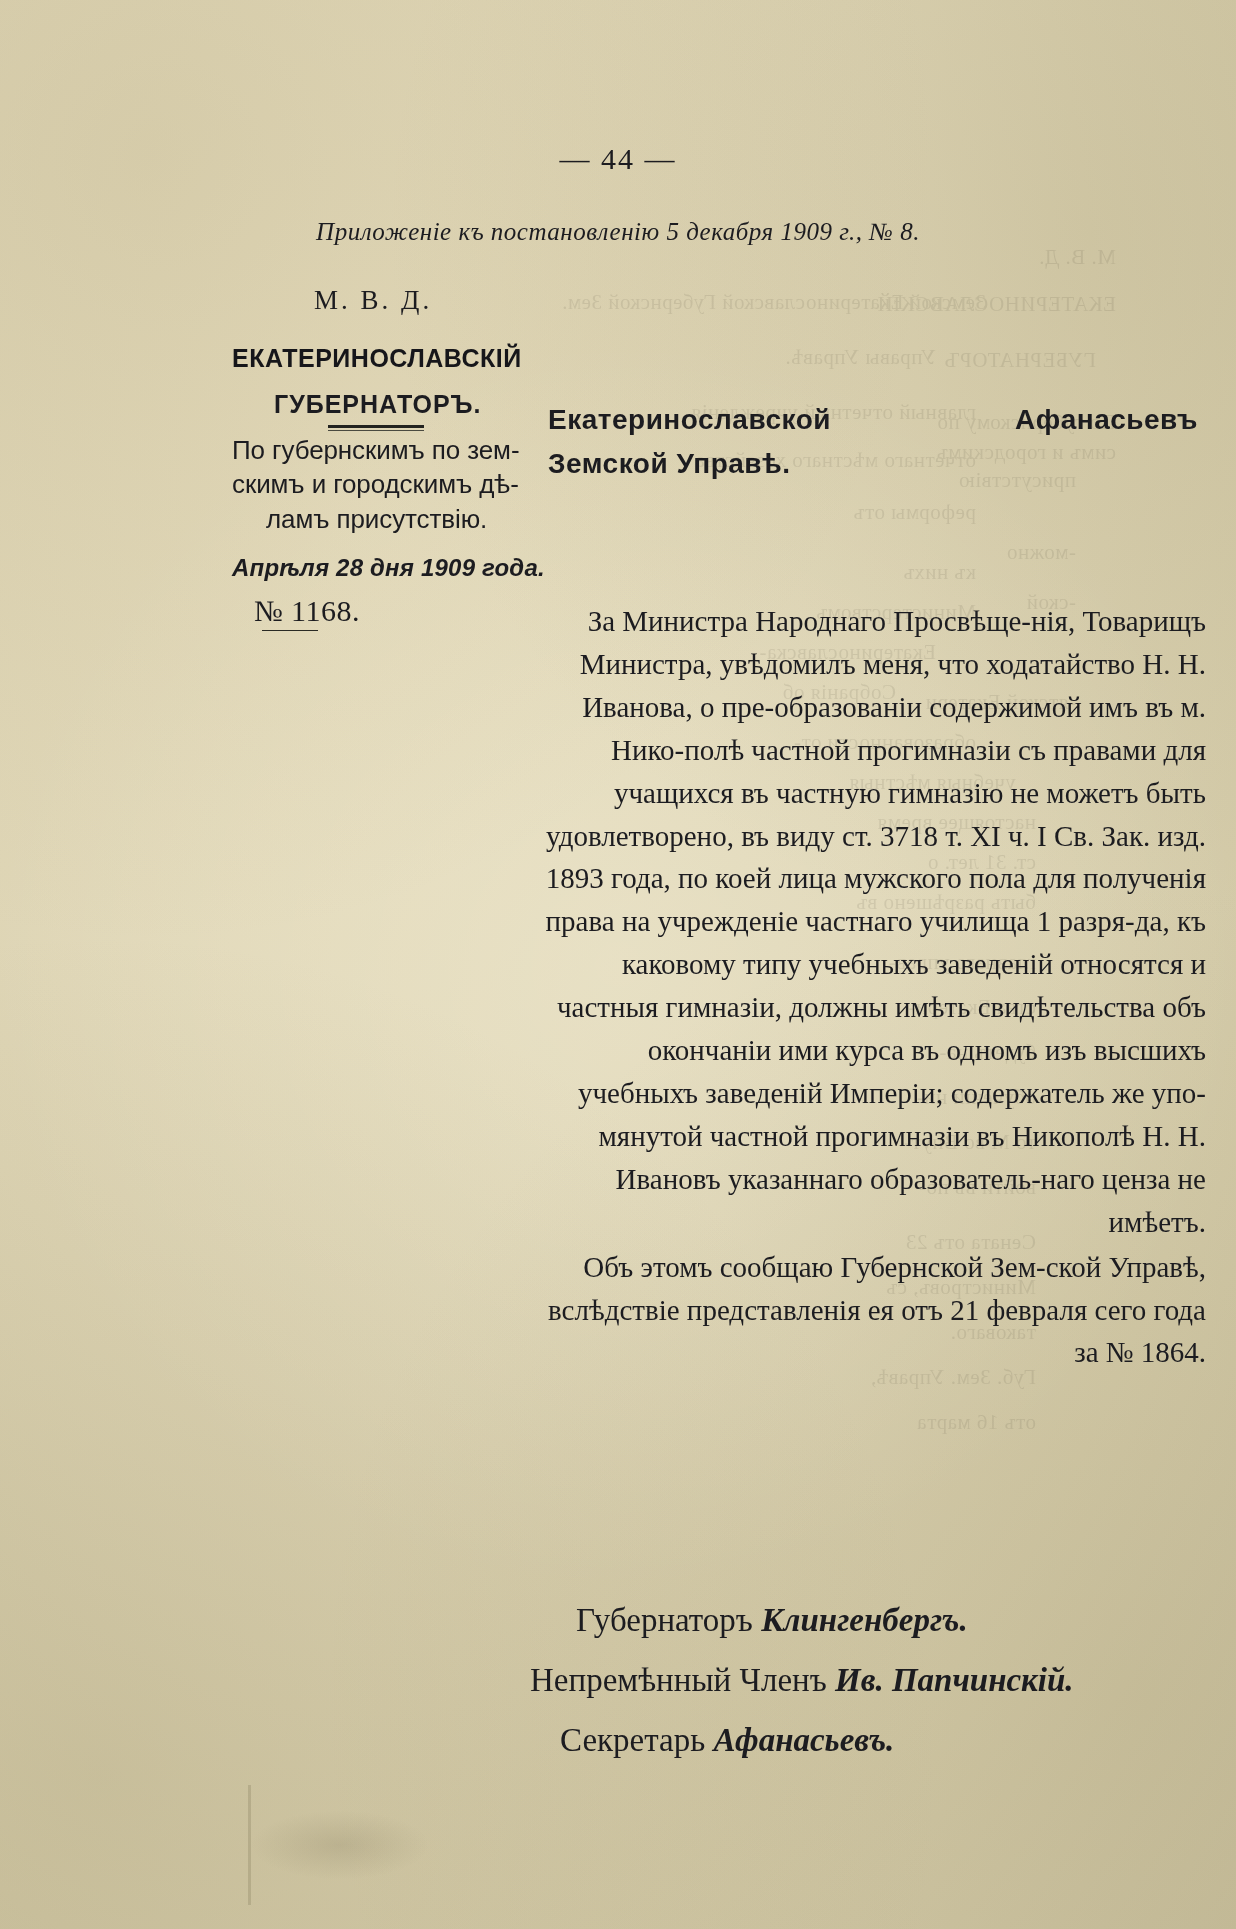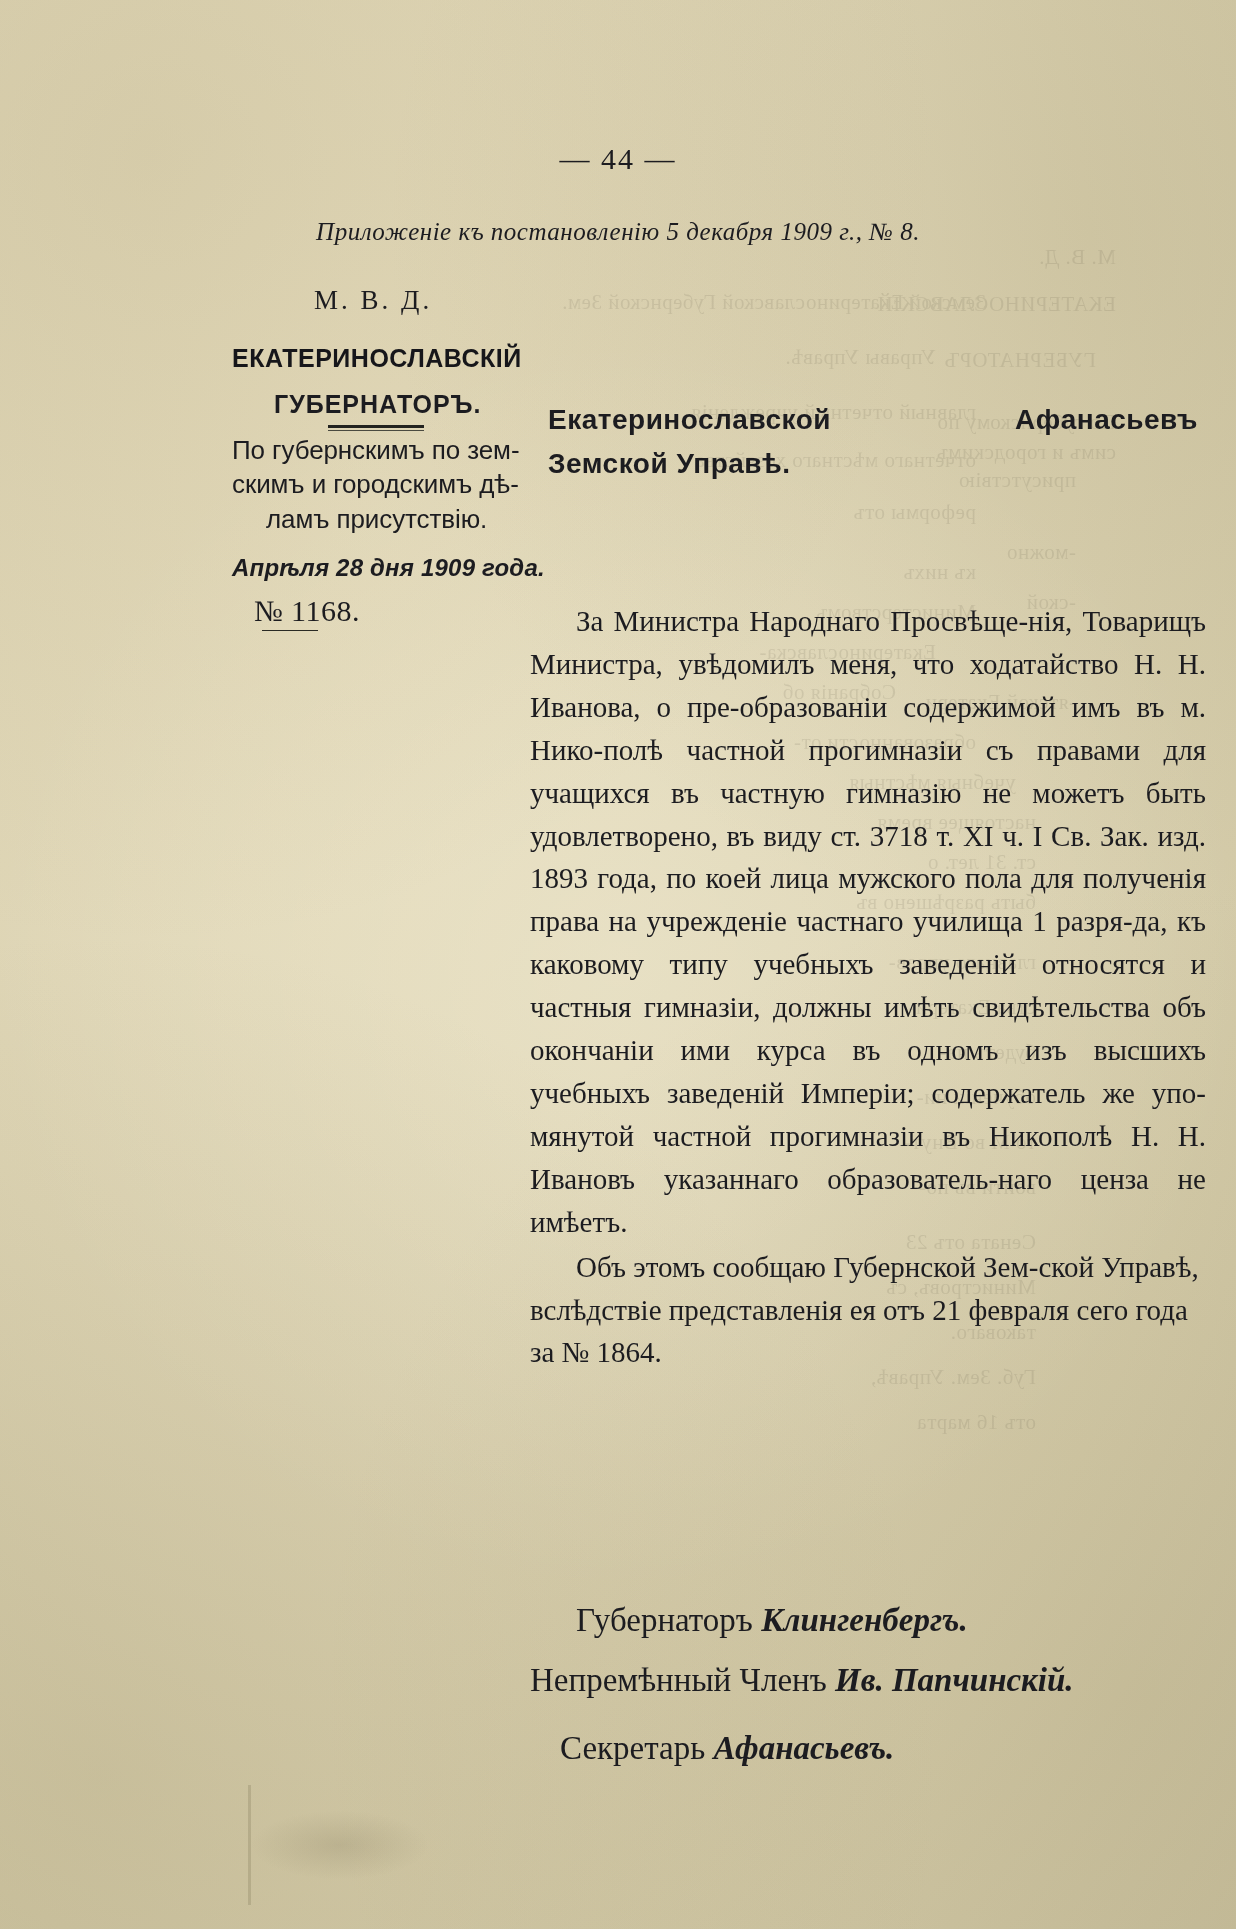--- a/index.html
+++ b/index.html
@@ -167,34 +167,34 @@
     top: 600px;
     width: 676px;
     font-size: 29px;
     line-height: 1.48;
   }
   .body p {
     margin: 0;
     text-align: justify;
     text-justify: inter-word;
   }
-  .body p.indent { text-indent: 46px; }
+  .body p.indent { text-indent: 46px; text-align: right; }
   .body p + p { margin-top: 2px; }
   .body .last-line { text-align: left; }
 
   .sig {
     position: absolute;
     left: 530px;
     width: 680px;
     font-size: 33px;
   }
   .sig .nm { font-style: italic; font-weight: bold; }
   .sig-gov { top: 1602px; text-indent: 46px; }
   .sig-member { top: 1662px; }
-  .sig-secretary { top: 1722px; text-indent: 30px; margin-top: 8px; }
+  .sig-secretary { top: 1722px; text-indent: 30px; }
 
   
   .smudge {
     position: absolute;
     left: 250px;
     top: 1810px;
     width: 180px;
     height: 70px;
     background: radial-gradient(ellipse at center, rgba(110,100,70,0.18), rgba(110,100,70,0) 70%);
     pointer-events: none;

